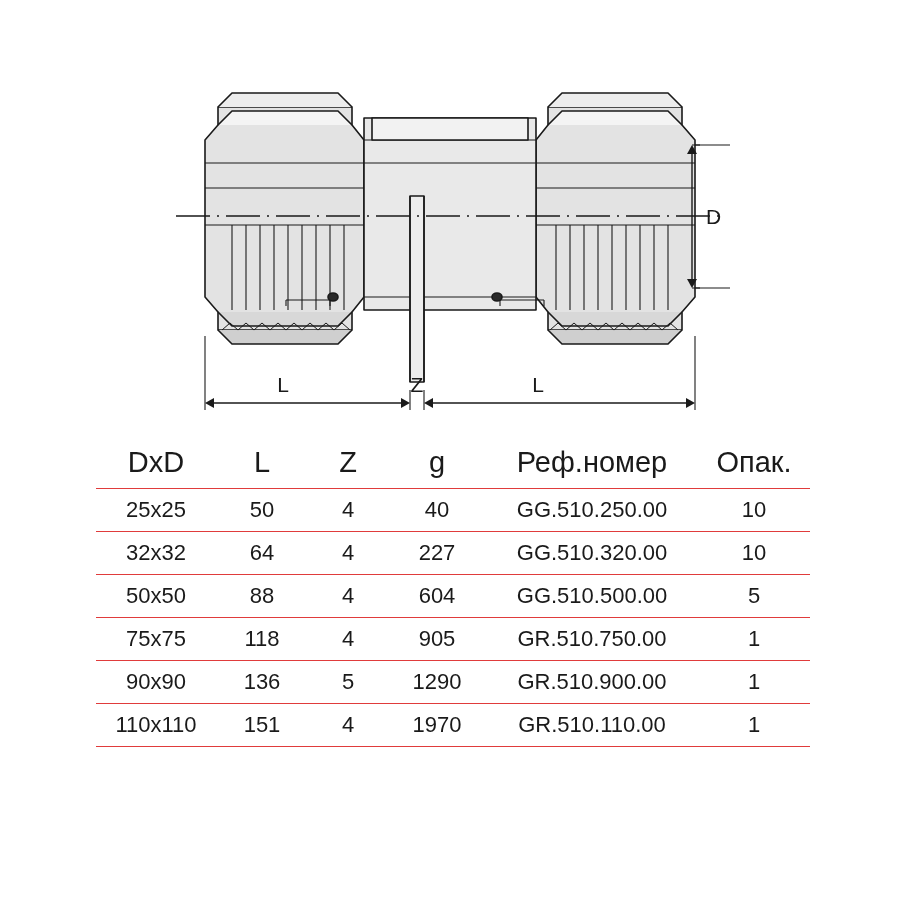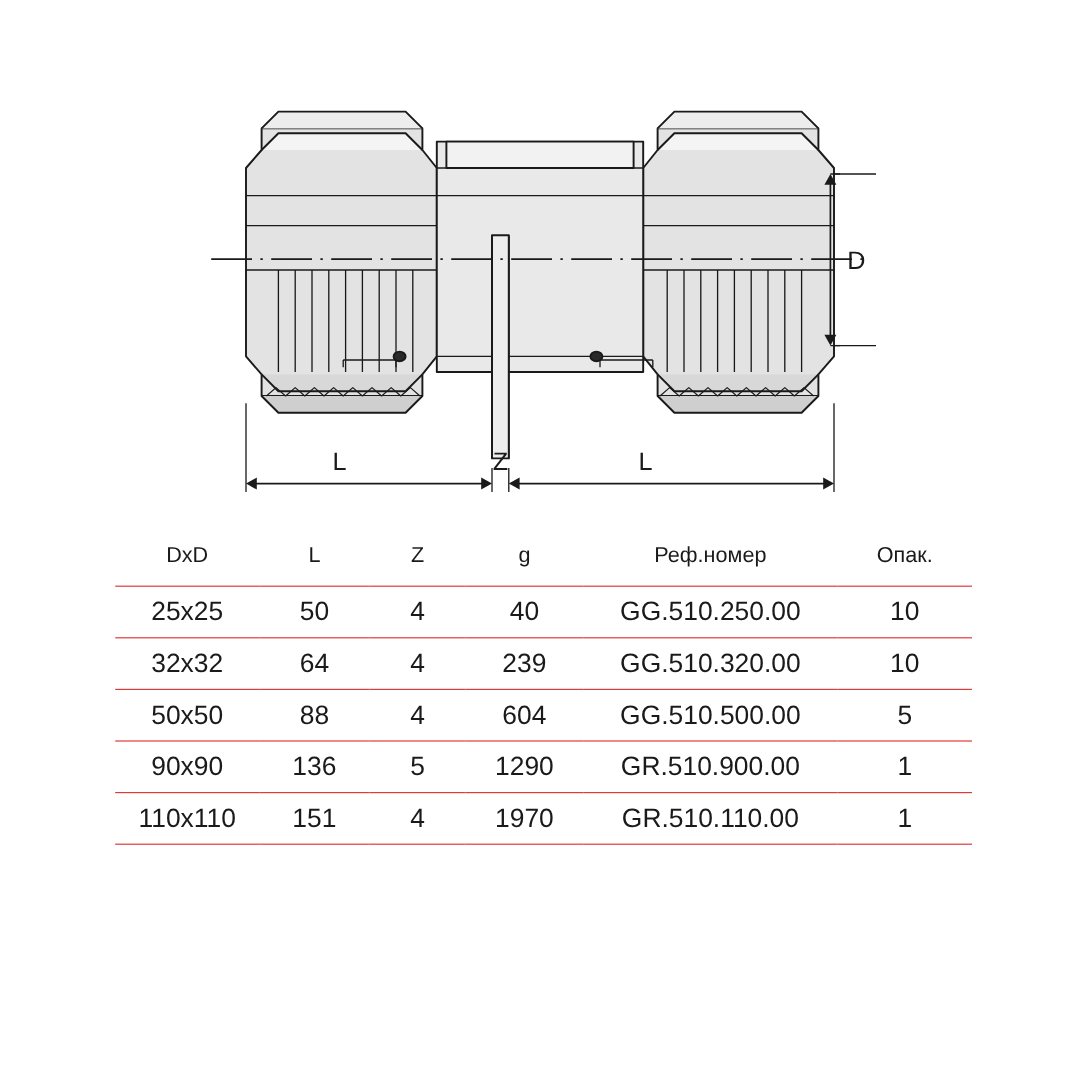--- a/index.html
+++ b/index.html
@@ -49,21 +49,21 @@
     width: 714px;
     table-layout: fixed;
   }
   table.spec th, table.spec td {
     text-align: center;
     font-family: "Liberation Sans", sans-serif;
     color: #1a1a1a;
     padding: 0;
   }
   table.spec thead th {
-    font-size: 18px;
+    font-size: 29px;
     font-weight: normal;
     height: 52px;
     vertical-align: middle;
     border-bottom: 1.6px solid #e03b3b;
   }
   table.spec tbody td {
     font-size: 22px;
     height: 42px;
     vertical-align: middle;
     border-bottom: 1.6px solid #e03b3b;
@@ -213,31 +213,39 @@
           <td>50</td>
           <td>4</td>
           <td>40</td>
           <td>GG.510.250.00</td>
           <td>10</td>
         </tr>
         <tr>
           <td>32x32</td>
           <td>64</td>
           <td>4</td>
-          <td>239</td>
+          <td>227</td>
           <td>GG.510.320.00</td>
           <td>10</td>
         </tr>
         <tr>
           <td>50x50</td>
           <td>88</td>
           <td>4</td>
           <td>604</td>
           <td>GG.510.500.00</td>
           <td>5</td>
+        </tr>
+        <tr>
+          <td>75x75</td>
+          <td>118</td>
+          <td>4</td>
+          <td>905</td>
+          <td>GR.510.750.00</td>
+          <td>1</td>
         </tr>
         <tr>
           <td>90x90</td>
           <td>136</td>
           <td>5</td>
           <td>1290</td>
           <td>GR.510.900.00</td>
           <td>1</td>
         </tr>
         <tr>

